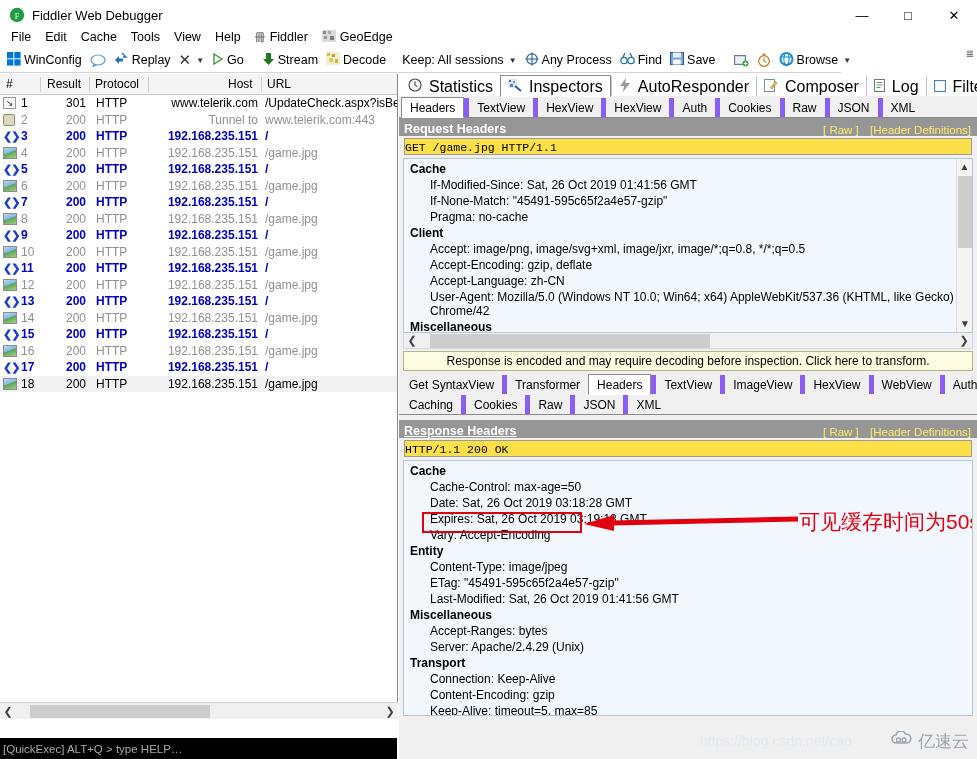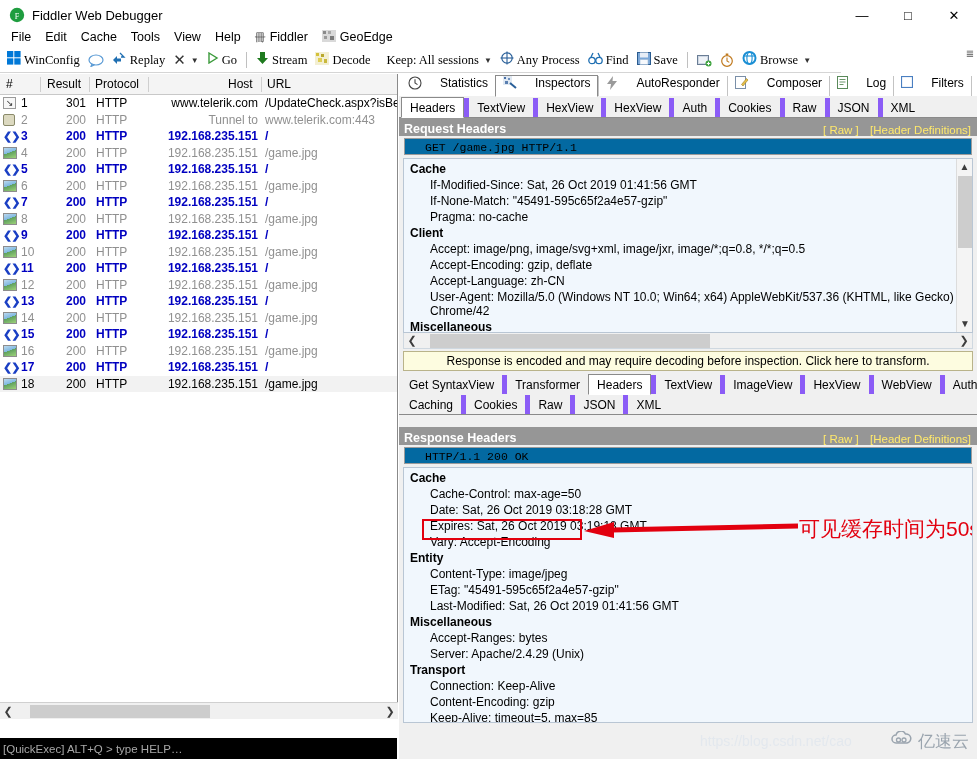--- a/index.html
+++ b/index.html
@@ -39,21 +39,21 @@
   }
   .menu-item {
     padding: 2px 7px; font-size: 12.5px; color: #000; white-space: nowrap;
     display: flex; align-items: center; gap: 4px;
   }
 
   
   #toolbar {
     position: absolute; left: 0; top: 48px; width: 841px; height: 25px;
     background: #ffffff; border-bottom: 1px solid #d5d5d5;
-    display: flex; align-items: center; padding-left: 3px; font-family: Liberation Serif, serif;
+    display: flex; align-items: center; padding-left: 3px;
   }
   .tb-item {
     display: flex; align-items: center; gap: 3px;
     padding: 1px 4px; font-size: 12.5px; white-space: nowrap; height: 21px;
   }
   .tb-sep { width: 1px; height: 16px; background: #c0c0c0; margin: 0 5px; }
   .caret { font-size: 8px; color: #333; margin-left: 2px; }
 
   
   #sessions {
@@ -108,22 +108,22 @@
 
   
   #rightpane { position: absolute; left: 399px; top: 74px; width: 578px; height: 685px; background: #f0f0f0; }
 
   .tabrow {
     display: flex; align-items: flex-end; height: 23px; background: #f0f0f0;
     padding-left: 2px;
   }
   .tabrow.top { height: 22px; background:#fff; }
   .tab {
-    display: flex; align-items: flex-start; gap: 18px;
-    height: 20px; padding: 0 7px; font-size: 12px;
+    display: flex; align-items: flex-end; gap: 7px;
+    height: 20px; padding: 0 7px; font-size: 16px;
     border-left: 1px solid #c3c3c3; color: #000; white-space: nowrap;
   }
   .tab:first-child { border-left: none; }
   .tab.active {
     background: #fff; border: 1px solid #8a8a8a; border-bottom: 1px solid #fff;
     height: 22px; margin-bottom: -1px;
   }
   .subtab {
     height: 19px; padding: 0 8px; font-size: 12px; display:flex; align-items:center;
     border-left: 5px solid #8b5cf6; white-space: nowrap;
@@ -133,23 +133,23 @@
 
   .hdr-bar {
     height: 18px; background: #969696; color: #fff; font-weight: bold;
     font-size: 12.5px; display: flex; align-items: flex-end; padding: 0 5px;
     position: relative;
   }
   .hdr-bar .links { position: absolute; right: 6px; color: #ffe96b; font-weight: normal; font-size: 11.5px; }
   .hdr-bar .links .lk { margin-left: 8px; }
 
   .reqline {
-    background: #0369a1; border: 1px solid #9b9b9b; margin: 2px 5px 0 5px;
+    background: #fde047; border: 1px solid #9b9b9b; margin: 2px 5px 0 5px;
     font-family: "Liberation Mono", monospace; font-size: 11.5px;
-    padding: 1px 20px; height: 17px; line-height: 15px;
+    padding: 1px 0; height: 17px; line-height: 15px;
   }
 
   .hdrs-body {
     background: #f1f7fd; font-size: 12px; position: relative;
     overflow: hidden;
   }
   .hgroup { font-weight: bold; padding: 1px 0 1px 6px; }
   .hline  { padding: 1px 0 1px 26px; }
 
   .vscroll {
@@ -733,21 +733,21 @@
           <span>Raw</span>
         </div>
         <div class="subtab">
           <span>JSON</span>
         </div>
         <div class="subtab">
           <span>XML</span>
         </div>
       </div>
 
-    <div class="hdr-bar" style="margin-top:12px;">
+    <div class="hdr-bar" style="margin-top:5px;text-decoration:underline;">
       <span>Response Headers</span>
       <span class="links">
         <span class="lk">[ Raw ]</span>
         <span class="lk">[Header Definitions]</span>
       </span>
     </div>
     <div class="reqline">HTTP/1.1 200 OK</div>
 
     <div class="hdrs-body" id="resp-body" style="height:256px;margin:3px 4px 0 4px;border:1px solid #b9c6d4;position:relative;">
       <div id="resp-groups" style="padding-top:2px;">

